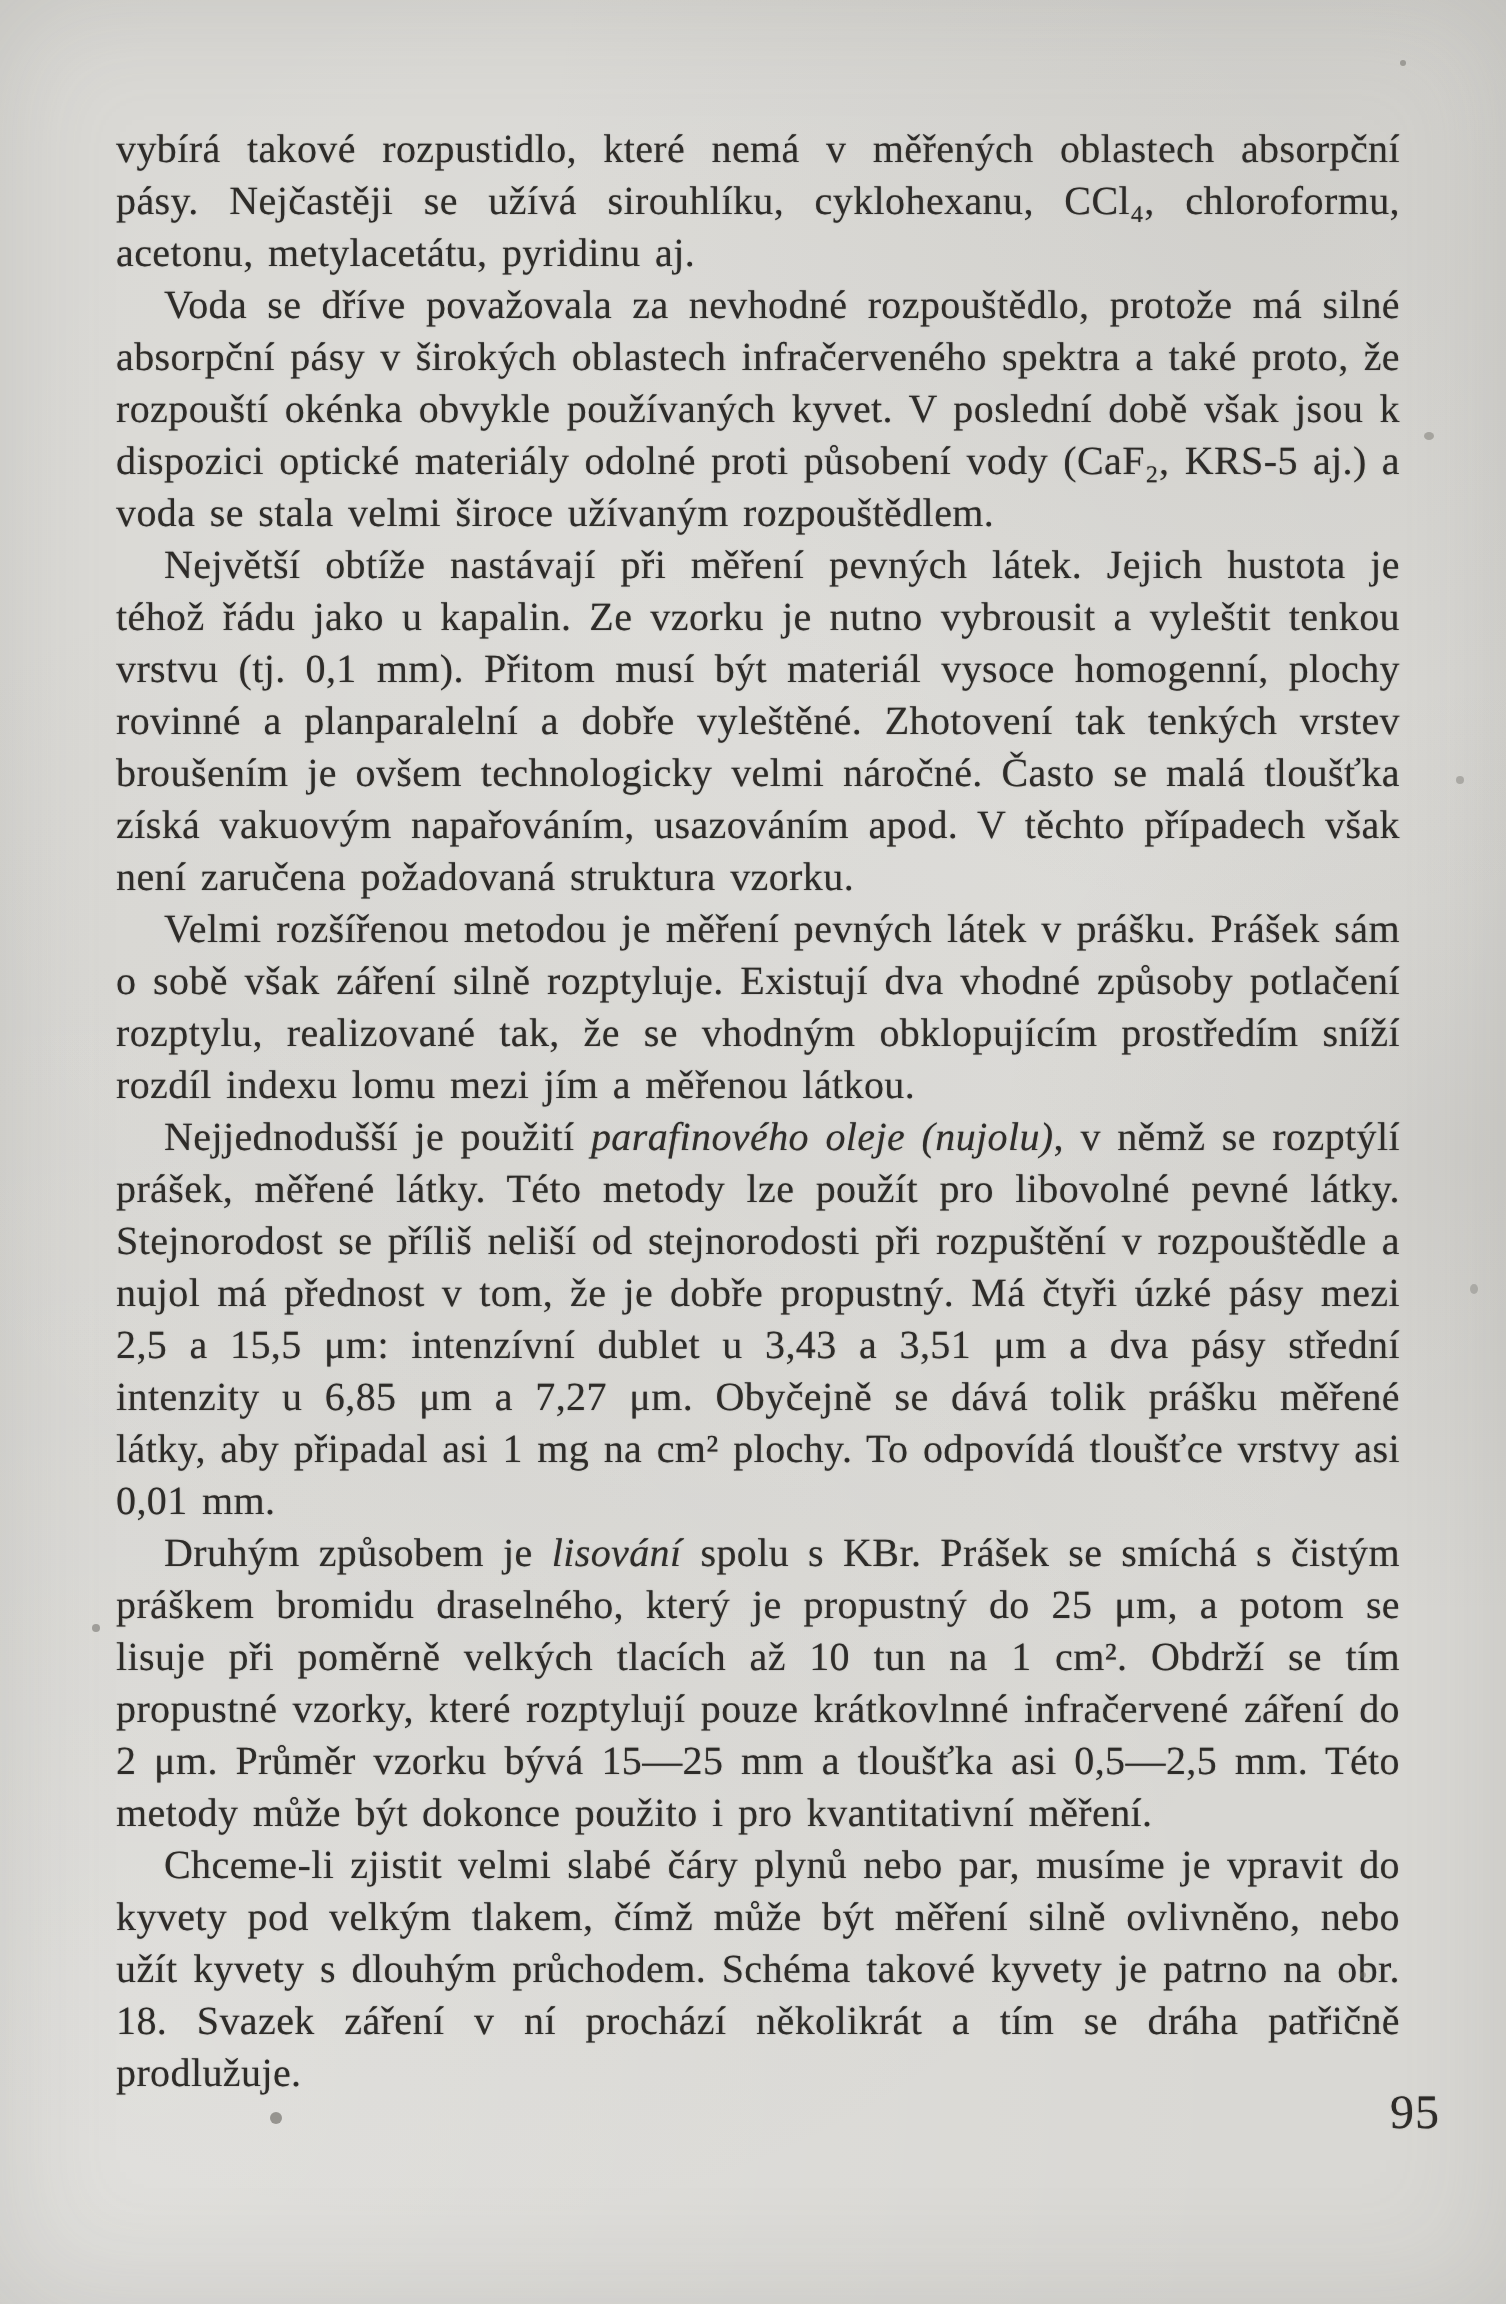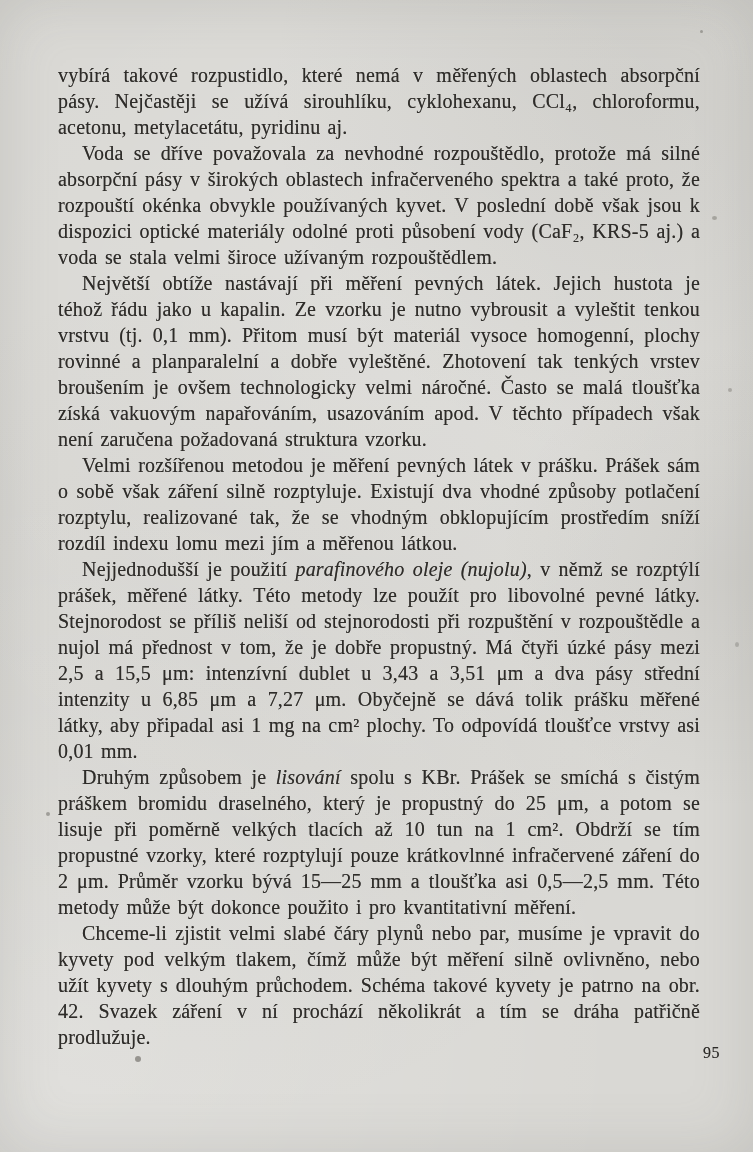--- a/index.html
+++ b/index.html
@@ -40,21 +40,21 @@
   }
   .text-block p.para.indent {
     text-indent: 24px;
   }
   .text-block em {
   }
   .page-number {
     position: absolute;
     right: 33px;
     top: 1044px;
-    font-size: 16px;
+    font-size: 24px;
     letter-spacing: 0.5px;
     text-shadow: 0 0 0.6px rgba(46,44,41,0.55);
   }
   .speckle {
     position: absolute;
     border-radius: 50%;
     pointer-events: none;
   }
   .sp1 { left: 135px; top: 1056px; width: 6px; height: 6px; background: rgba(125,123,118,0.75); }
   .sp2 { left: 46px;  top: 812px;  width: 4px; height: 4px; background: rgba(120,118,113,0.6); }
@@ -68,21 +68,21 @@
 <body>
 
 <div class="page" style="--paper: #d9d8d4; --ink: #2e2c29;">
   <div class="text-block">
       <p class="para"><span>vybírá takové rozpustidlo, které nemá v měřených oblastech absorpční pásy. Nejčastěji se užívá sirouhlíku, cyklohexanu, CCl₄, chloroformu, acetonu, metylacetátu, pyridinu aj.</span></p>
       <p class="para indent"><span>Voda se dříve považovala za nevhodné rozpouštědlo, protože má silné absorpční pásy v širokých oblastech infračerveného spektra a také proto, že rozpouští okénka obvykle používaných kyvet. V poslední době však jsou k dispozici optické materiály odolné proti působení vody (CaF₂, KRS-5 aj.) a voda se stala velmi široce užívaným rozpouštědlem.</span></p>
       <p class="para indent"><span>Největší obtíže nastávají při měření pevných látek. Jejich hustota je téhož řádu jako u kapalin. Ze vzorku je nutno vybrousit a vyleštit tenkou vrstvu (tj. 0,1 mm). Přitom musí být materiál vysoce homogenní, plochy rovinné a planparalelní a dobře vyleštěné. Zhotovení tak tenkých vrstev broušením je ovšem technologicky velmi náročné. Často se malá tloušťka získá vakuovým napařováním, usazováním apod. V těchto případech však není zaručena požadovaná struktura vzorku.</span></p>
       <p class="para indent"><span>Velmi rozšířenou metodou je měření pevných látek v prášku. Prášek sám o sobě však záření silně rozptyluje. Existují dva vhodné způsoby potlačení rozptylu, realizované tak, že se vhodným obklopujícím prostředím sníží rozdíl indexu lomu mezi jím a měřenou látkou.</span></p>
       <p class="para indent"><span>Nejjednodušší je použití </span><em>parafinového oleje (nujolu)</em><span>, v němž se rozptýlí prášek, měřené látky. Této metody lze použít pro libovolné pevné látky. Stejnorodost se příliš neliší od stejnorodosti při rozpuštění v rozpouštědle a nujol má přednost v tom, že je dobře propustný. Má čtyři úzké pásy mezi 2,5 a 15,5 μm: intenzívní dublet u 3,43 a 3,51 μm a dva pásy střední intenzity u 6,85 μm a 7,27 μm. Obyčejně se dává tolik prášku měřené látky, aby připadal asi 1 mg na cm² plochy. To odpovídá tloušťce vrstvy asi 0,01 mm.</span></p>
       <p class="para indent"><span>Druhým způsobem je </span><em>lisování</em><span> spolu s KBr. Prášek se smíchá s čistým práškem bromidu draselného, který je propustný do 25 μm, a potom se lisuje při poměrně velkých tlacích až 10 tun na 1 cm². Obdrží se tím propustné vzorky, které rozptylují pouze krátkovlnné infračervené záření do 2 μm. Průměr vzorku bývá 15—25 mm a tloušťka asi 0,5—2,5 mm. Této metody může být dokonce použito i pro kvantitativní měření.</span></p>
-      <p class="para indent"><span>Chceme-li zjistit velmi slabé čáry plynů nebo par, musíme je vpravit do kyvety pod velkým tlakem, čímž může být měření silně ovlivněno, nebo užít kyvety s dlouhým průchodem. Schéma takové kyvety je patrno na obr. 42. Svazek záření v ní prochází několikrát a tím se dráha patřičně prodlužuje.</span></p>
+      <p class="para indent"><span>Chceme-li zjistit velmi slabé čáry plynů nebo par, musíme je vpravit do kyvety pod velkým tlakem, čímž může být měření silně ovlivněno, nebo užít kyvety s dlouhým průchodem. Schéma takové kyvety je patrno na obr. 18. Svazek záření v ní prochází několikrát a tím se dráha patřičně prodlužuje.</span></p>
     </div>
   <div class="page-number">95</div>
   <div class="speckle sp1"></div>
   <div class="speckle sp2"></div>
   <div class="speckle sp3"></div>
   <div class="speckle sp4"></div>
   <div class="speckle sp5"></div>
   <div class="speckle sp6"></div>
   <div class="speckle sp7"></div>
 </div>

